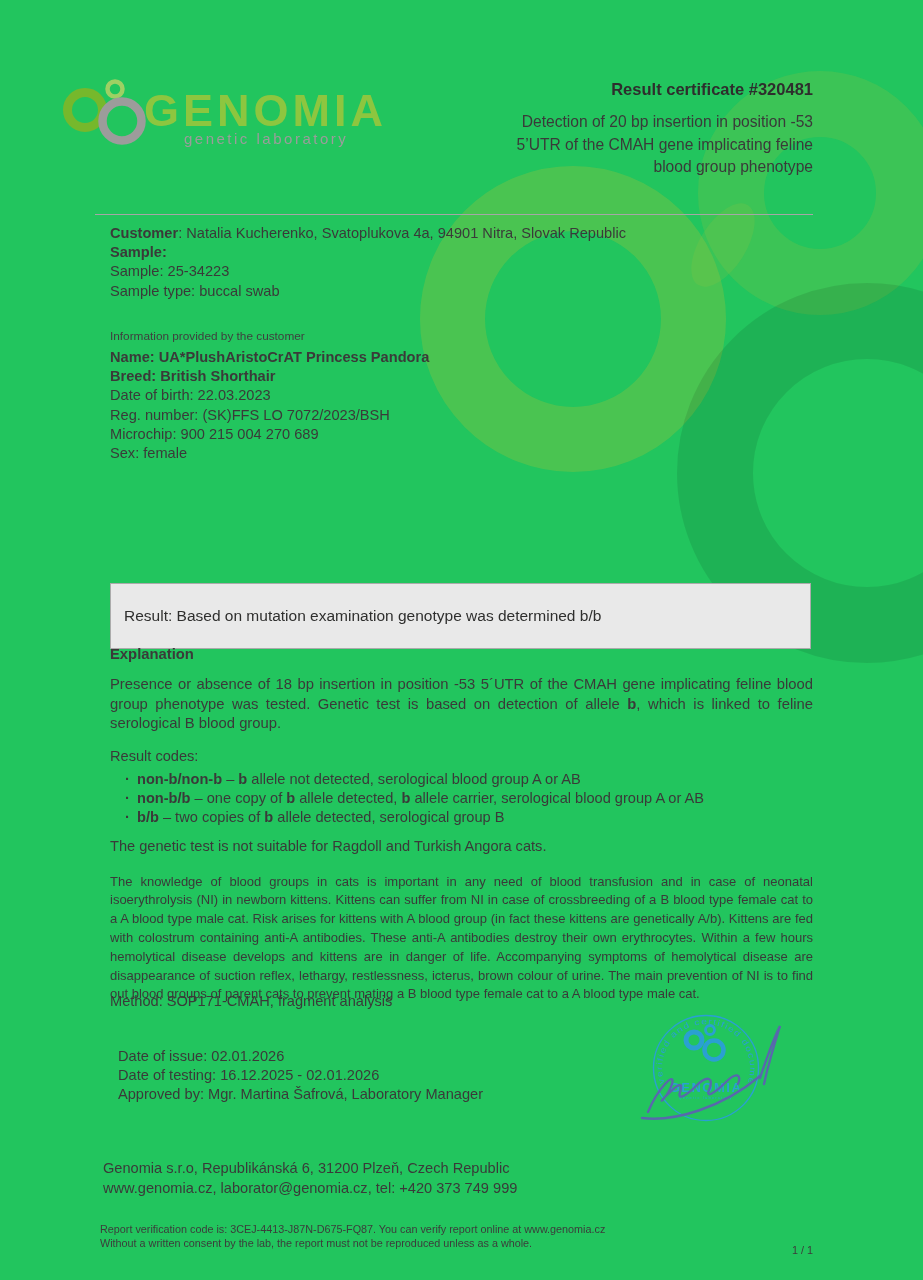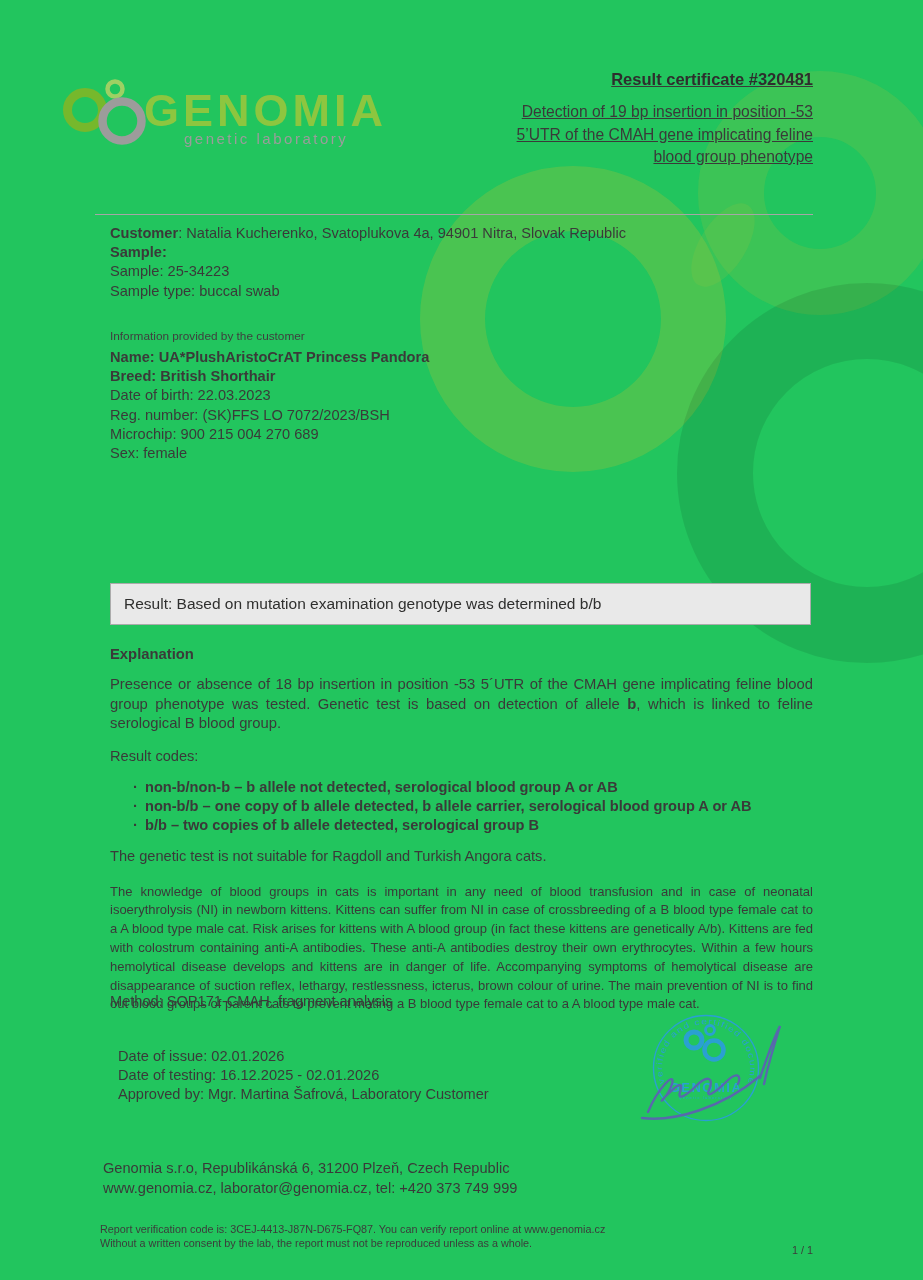--- a/index.html
+++ b/index.html
@@ -10,40 +10,40 @@
   .abs{position:absolute;}
   
   .wm{position:absolute;border-radius:50%;box-sizing:border-box;pointer-events:none;}
   .wm-b{left:420px;top:166px;width:306px;height:306px;border:65px solid var(--wm-green-strong);}
   .wm-a{left:698px;top:71px;width:244px;height:244px;border:66px solid var(--wm-green-pale);}
   .wm-wedge{left:700px;top:198px;width:46px;height:94px;border-radius:50%;
             background:var(--wm-green-wedge);transform:rotate(32deg);}
   .wm-c{left:677px;top:283px;width:380px;height:380px;border:76px solid var(--wm-gray);}
   .content{position:relative;z-index:1;}
   
-  .title-block{position:absolute;right:110px;top:70px;text-align:right;width:430px;text-decoration:underline;}
+  .title-block{position:absolute;right:110px;top:80px;text-align:right;width:430px;}
   .cert-title{font-size:16.5px;font-weight:700;color:#2e2e2d;margin:0 0 12px 0;}
   .title-line{font-size:15.6px;line-height:22.5px;color:var(--text);}
   .hrule{position:absolute;left:95px;top:214px;width:718px;height:1px;background:var(--rule);}
   
   .ln{font-size:14.6px;line-height:19.2px;}
   .b{font-weight:700;}
   .customer-block{left:110px;top:224px;width:703px;}
   .animal-block{left:110px;top:329px;width:703px;}
   .small-head{font-size:11.8px;line-height:15px;margin:0 0 4px 0;color:#3f3f3e;}
   
   .result-box{left:110px;top:583px;width:701px;box-sizing:border-box;
-    background:var(--box-bg);border:1px solid var(--box-border);padding:11px 13px;
+    background:var(--box-bg);border:1px solid var(--box-border);padding:23px 13px;
     font-size:15.5px;color:#2f2f2e;}
   
   .explanation{left:110px;top:646px;width:703px;}
   .exp-head{font-size:14.8px;font-weight:700;margin:0 0 13px 0;}
   .para{font-size:14.8px;line-height:19.5px;text-align:justify;margin:0 0 13px 0;}
   .codes-label{font-size:14.6px;line-height:19.2px;margin:0;}
-  ul.codes{list-style:none;margin:12px;padding:0;font-weight:bold;}
+  ul.codes{list-style:none;margin:4px;padding:0;}
   ul.codes li{position:relative;padding-left:23px;font-size:14.6px;line-height:19.2px;}
   ul.codes li::before{content:"·";position:absolute;left:11px;font-weight:700;}
   .note{font-size:14.6px;line-height:19.2px;margin:10px 0 16px 0;}
   .para2{font-size:13px;line-height:18.8px;text-align:justify;margin:0;}
   .method-block{left:110px;top:992px;}
   .dates-block{left:110px;top:1047px;margin-left:8px;}
   
   .address-block{left:103px;top:1158px;font-size:14.6px;line-height:20px;}
   .fineprint{left:100px;top:1216px;width:712px;font-size:10.8px;line-height:14px;color:#3c3c3b;margin-top:6px;}
   .page-num{left:792px;top:1244px;font-size:10.8px;color:#3c3c3b;}
@@ -65,21 +65,21 @@
       <circle cx="59" cy="19" r="7.5" fill="none" stroke="var(--logo-green-light)" stroke-width="4.5"></circle>
       <circle cx="66" cy="51" r="19.5" fill="none" stroke="var(--logo-gray)" stroke-width="8.5"></circle>
       <text x="88" y="56" font-size="45" font-weight="700" letter-spacing="4" fill="var(--brand-green)">GENOMIA</text>
       <text x="128" y="74" font-size="15" letter-spacing="2.5" fill="var(--logo-gray)">genetic laboratory</text>
     </svg>
 
     <div class="title-block">
       <div class="cert-title">Result certificate #320481</div>
       <div>
 
-      <div class="title-line">Detection of 19 bp insertion in position -53</div>
+      <div class="title-line">Detection of 20 bp insertion in position -53</div>
           <div class="title-line">5’UTR of the CMAH gene implicating feline</div>
           <div class="title-line">blood group phenotype</div>
         </div>
     </div>
 
     <div class="hrule"></div>
 
     <div class="abs customer-block">
       <div class="ln"><b>Customer</b><span>: Natalia Kucherenko, Svatoplukova 4a, 94901 Nitra, Slovak Republic</span></div>
       <div class="ln b">Sample:</div>
@@ -123,21 +123,21 @@
       <div class="note">The genetic test is not suitable for Ragdoll and Turkish Angora cats.</div>
       <div class="para2">The knowledge of blood groups in cats is important in any need of blood transfusion and in case of neonatal isoerythrolysis (NI) in newborn kittens. Kittens can suffer from NI in case of crossbreeding of a B blood type female cat to a A blood type male cat. Risk arises for kittens with A blood group (in fact these kittens are genetically A/b). Kittens are fed with colostrum containing anti-A antibodies. These anti-A antibodies destroy their own erythrocytes. Within a few hours hemolytical disease develops and kittens are in danger of life. Accompanying symptoms of hemolytical disease are disappearance of suction reflex, lethargy, restlessness, icterus, brown colour of urine. The main prevention of NI is to find out blood groups of parent cats to prevent mating a B blood type female cat to a A blood type male cat.</div>
     </div>
 
     <div class="abs method-block">
       <div class="ln">Method: SOP171-CMAH, fragment analysis</div>
     </div>
     <div class="abs dates-block">
       <div class="ln">Date of issue: 02.01.2026</div>
       <div class="ln">Date of testing: 16.12.2025 - 02.01.2026</div>
-      <div class="ln">Approved by: Mgr. Martina Šafrová, Laboratory Customer</div>
+      <div class="ln">Approved by: Mgr. Martina Šafrová, Laboratory Manager</div>
     </div>
 
     <svg class="abs" style="left:618px;top:1000px;" width="200" height="135" viewBox="0 0 200 135">
       <defs>
         <path id="arcPath" d="M 46.6 83 A 44 44 0 1 1 129.4 83" fill="none"></path>
       </defs>
       <circle cx="88" cy="68" r="52.5" fill="none" stroke="var(--stamp-blue)" stroke-width="1.4"></circle>
       <text font-size="8.2" fill="var(--stamp-blue)" letter-spacing="1">
         <textPath href="#arcPath" startOffset="0" textLength="180" lengthAdjust="spacingAndGlyphs">verified and certified document</textPath>
       </text>

